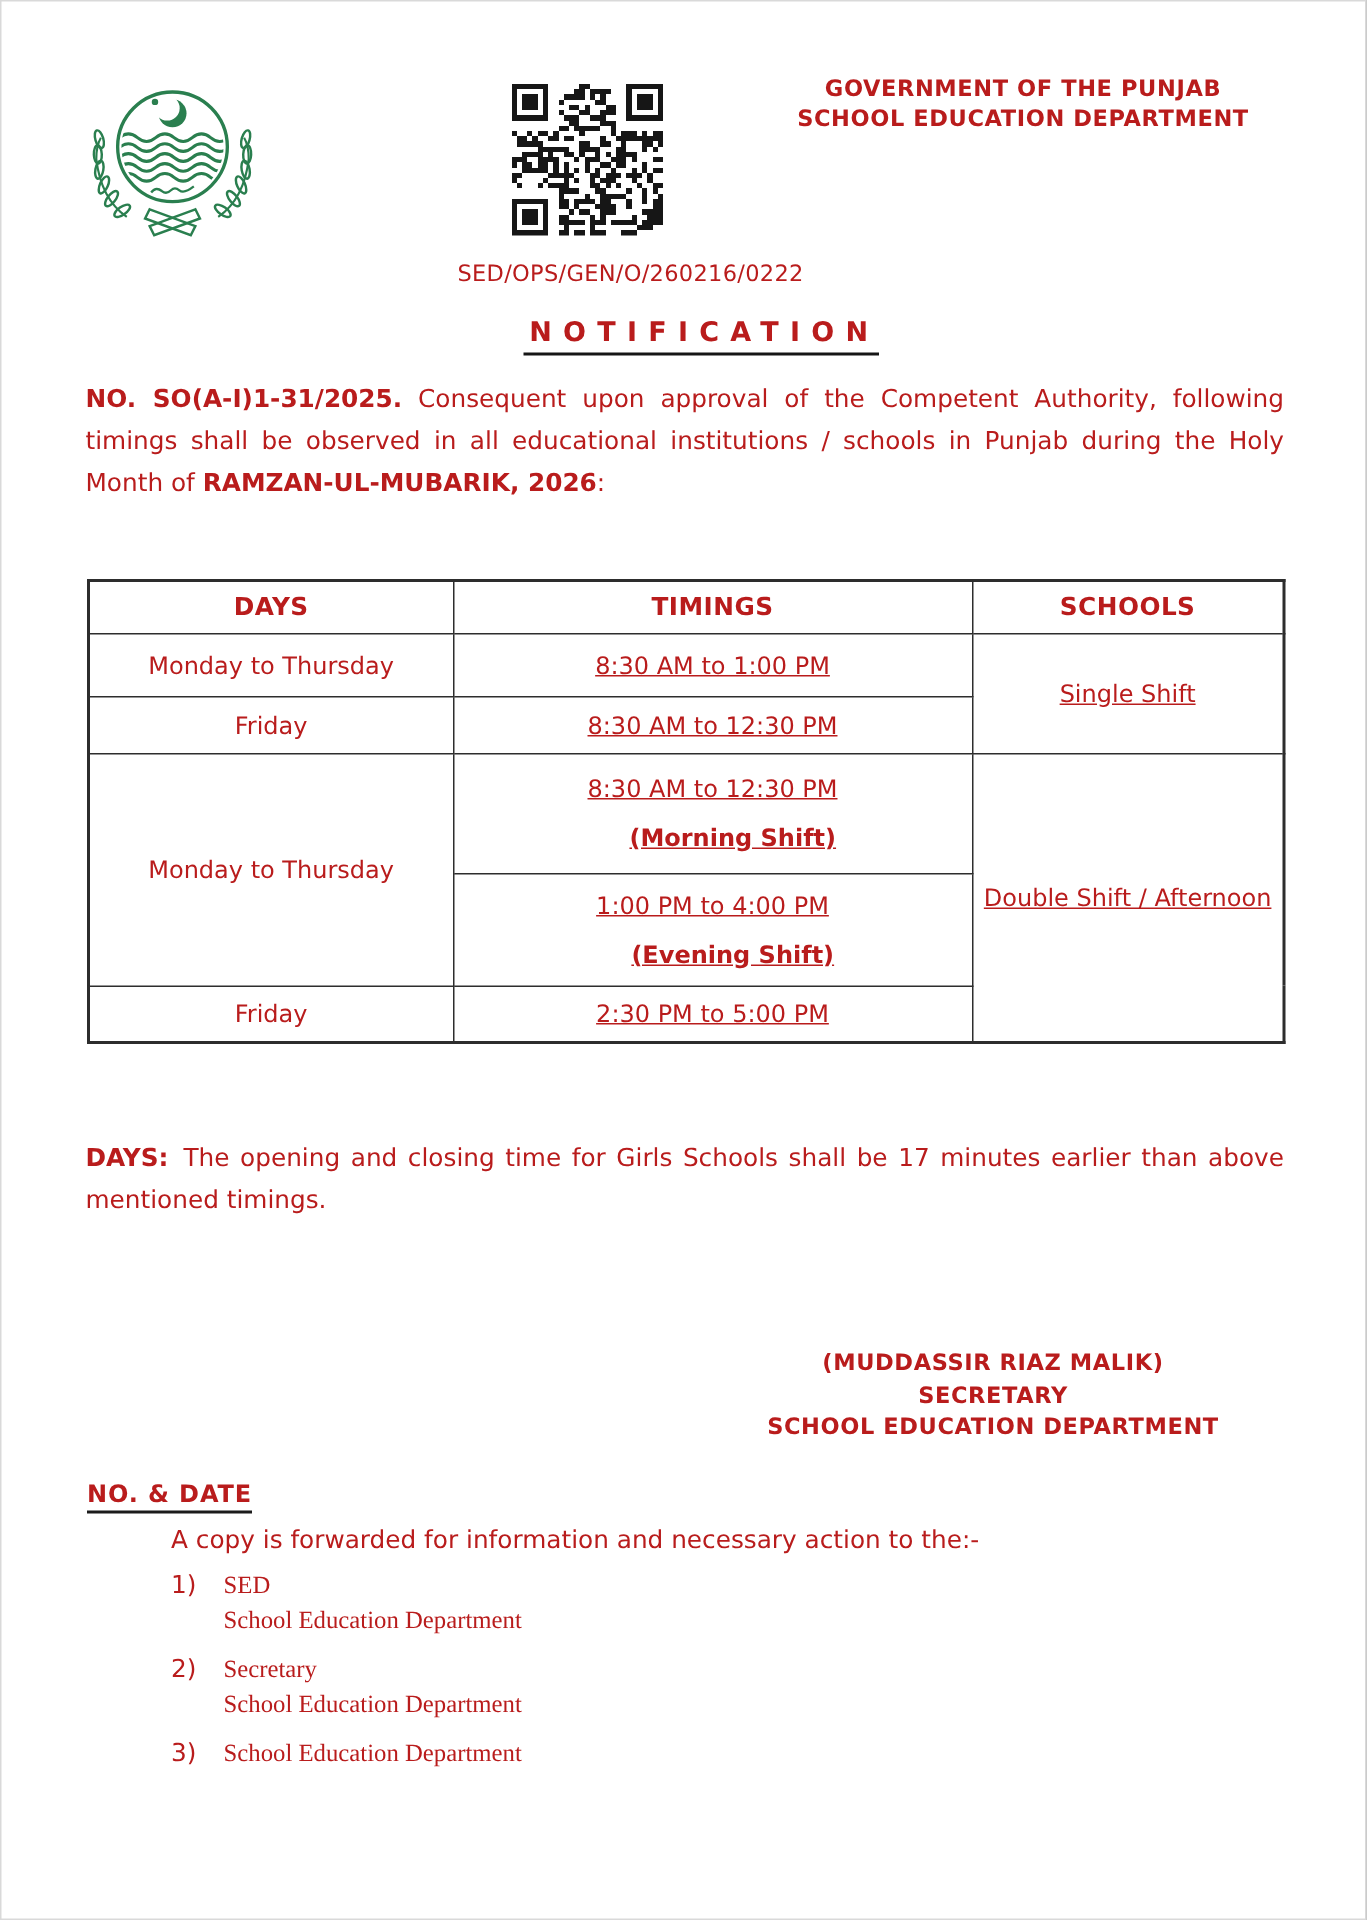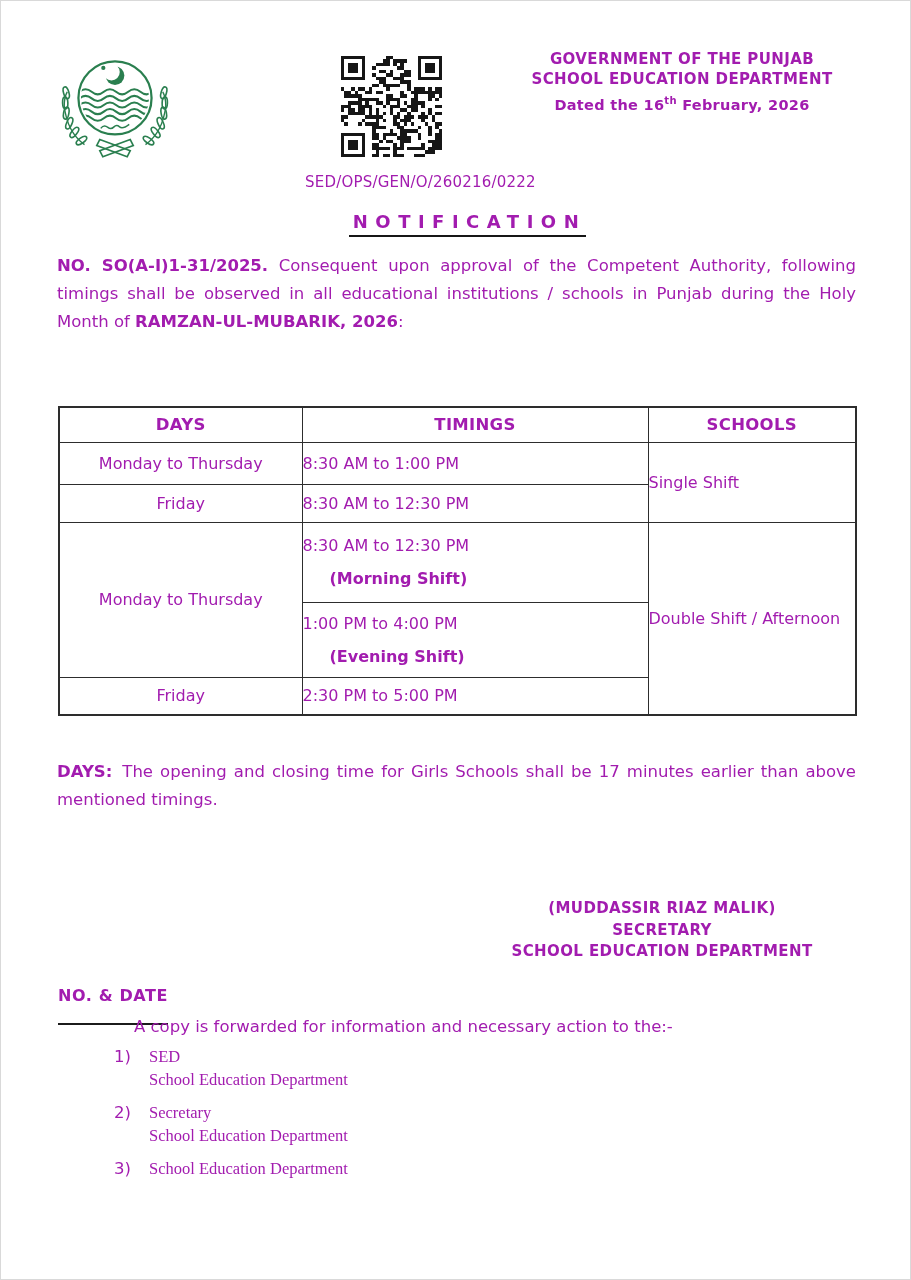--- a/index.html
+++ b/index.html
@@ -1,18 +1,18 @@
 <!DOCTYPE html>
 <html><head>
 <meta charset="utf-8">
 <style>
   html,body{margin:0;padding:0;background:#9a9a9a;}
   .page{
     position:relative;width:911px;height:1280px;background:#ffffff;
-    font-family:"DejaVu Sans","Liberation Sans",sans-serif;color:#a21caf;
+    font-family:"DejaVu Sans","Liberation Sans",sans-serif;color:#b91c1c;
     overflow:hidden;border:1px solid #d9d9d9;box-sizing:border-box;
   }
   .abs{position:absolute;}
   
   .logo{left:50px;top:46px;width:128px;height:116px;}
   .qr{left:340px;top:55px;width:101px;height:101px;}
   .qr svg{width:100%;height:100%;shape-rendering:crispEdges;}
   .head-right{left:494px;top:48px;width:374px;text-align:center;font-weight:bold;}
   .org-line{font-size:15px;letter-spacing:0.4px;line-height:20px;}
   .date-line{font-size:14.5px;margin-top:8px;letter-spacing:0.3px;}
@@ -21,38 +21,38 @@
   
   .title-wrap{left:0;top:210px;width:100%;text-align:center;padding-left:12px;}
   .doc-title{display:inline-block;font-weight:bold;font-size:18px;letter-spacing:7.5px;
     border-bottom:2.6px solid #161616;padding:0 0 3px 4px;}
   
   .para{left:56px;top:251px;width:799px;font-size:16.5px;line-height:28px;text-align:justify;}
   .para b,.note b{font-weight:bold;}
   
   .tbl{left:57px;top:385px;width:797px;border-collapse:collapse;table-layout:fixed;}
   .tbl,.tbl th,.tbl td{border:1.7px solid #2d2d2d;}
-  .tbl{border-width:2.3px;margin-top:20px;}
+  .tbl{border-width:2.3px;}
   .tbl th{font-size:16.5px;font-weight:bold;letter-spacing:0.3px;text-align:center;padding:0;}
   .tbl td{font-size:16px;vertical-align:middle;padding:0;}
   .h35{height:35px;} .h42{height:42px;} .h38{height:38px;} .h80{height:80px;} .h75{height:75px;}
   .days-cell{text-align:center;padding:2px 2px 2px 3px;}
-  .center-cell{text-align:left;}
+  .center-cell{text-align:center;text-decoration:underline;}
   .time-line{display:block;}
   .shift-line{display:block;font-weight:bold;margin-top:14px;padding-left:27px;}
   
   .note{left:56px;top:757px;width:799px;font-size:16.5px;line-height:28px;text-align:justify;}
   .note-label{font-weight:bold;padding-right:10px;}
   
   .sig{left:506px;top:897px;width:310px;text-align:center;font-weight:bold;
     font-size:15px;line-height:21.5px;letter-spacing:0.4px;}
   
   .dist-head{left:57px;top:985px;font-size:16px;font-weight:bold;letter-spacing:0.6px;
-    border-bottom:2.2px solid #1b1b1b;padding-bottom:18px;}
-  .dist-intro{left:113px;top:1016px;font-size:16.5px;margin-left:20px;}
+    border-bottom:2.2px solid #1b1b1b;padding-bottom:2px;}
+  .dist-intro{left:113px;top:1016px;font-size:16.5px;}
   .dist-list{left:113px;top:1044px;font-size:16.5px;}
   .dist-item{display:flex;margin-bottom:10px;}
   .dist-num{width:35px;flex:0 0 35px;line-height:23px;}
   .dist-text div{line-height:23px;font-family:Liberation Serif, serif;}
   .logo svg{width:100%;height:100%;}
 </style>
 </head>
 <body>
 
 <div class="page">
@@ -409,21 +409,20 @@
           <rect x="24" y="2" width="3" height="3"></rect>
           <path fill-rule="evenodd" d="M0 22h7v7h-7z M1 23v5h5v-5z"></path>
           <rect x="2" y="24" width="3" height="3"></rect>
         </g>
       </svg>
   </div>
 
   <div class="abs head-right">
     <div class="org-line">GOVERNMENT OF THE PUNJAB</div>
     <div class="org-line">SCHOOL EDUCATION DEPARTMENT</div>
-    <div class="date-line"><span>Dated the 16</span><sup>th</sup><span> February, 2026</span></div>
   </div>
 
   <div class="abs ref">SED/OPS/GEN/O/260216/0222</div>
 
   <div class="abs title-wrap">
     <span class="doc-title">NOTIFICATION</span>
   </div>
 
   <div class="abs para"><b>NO. SO(A-I)1-31/2025.</b><span> Consequent upon approval of the Competent Authority, following timings shall be observed in all educational institutions / schools in Punjab during the Holy Month of </span><b>RAMZAN-UL-MUBARIK, 2026</b><span>:</span></div>
 

